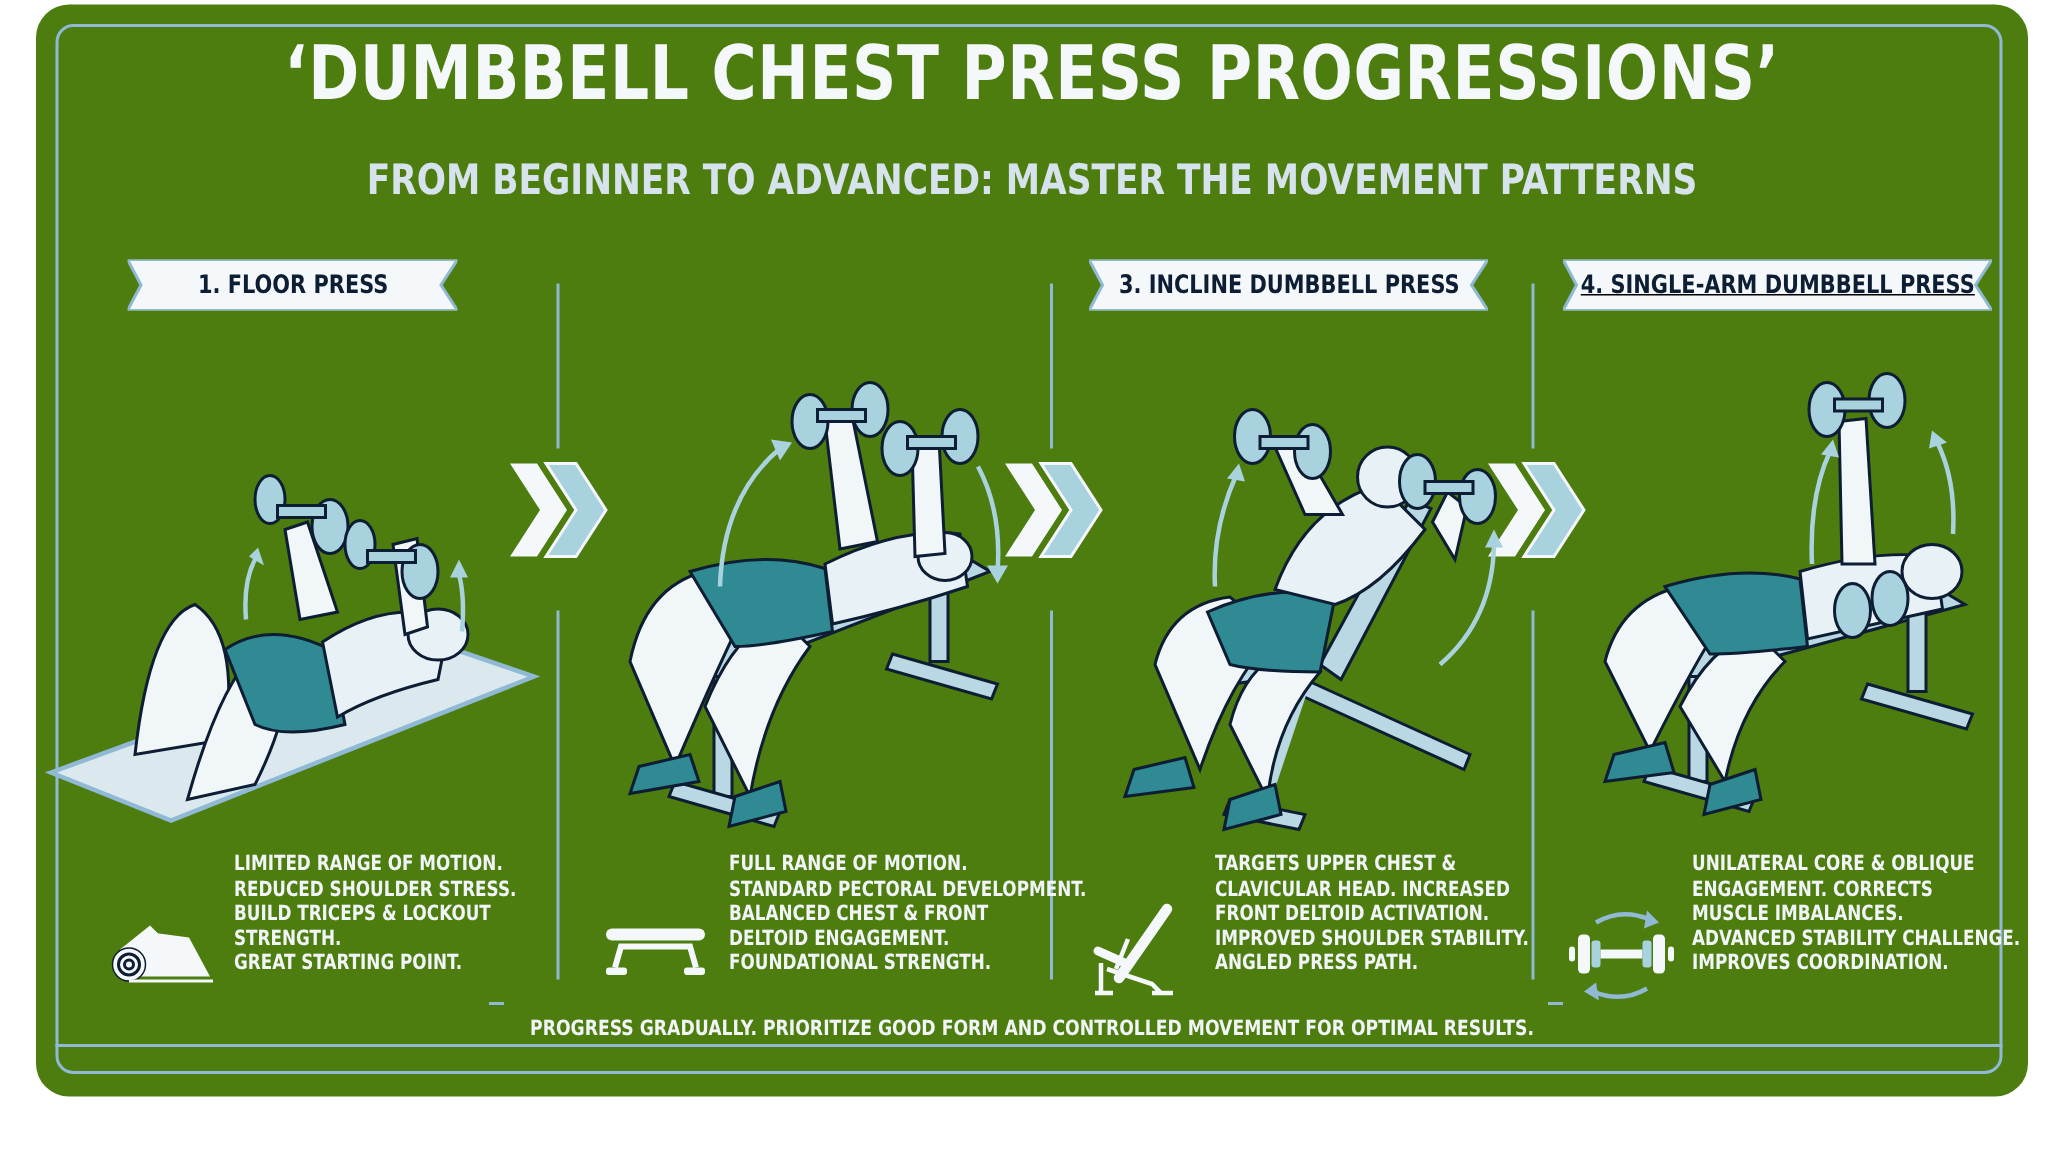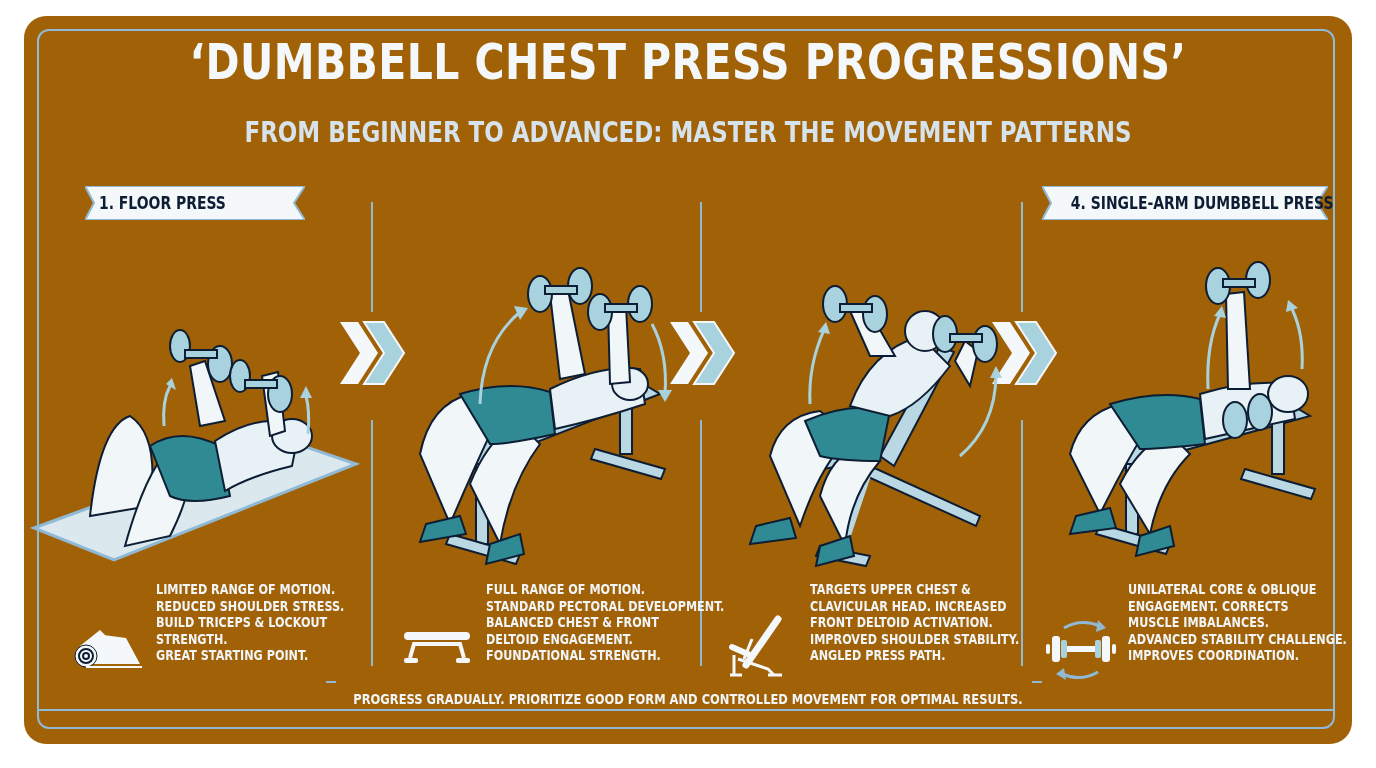--- a/index.html
+++ b/index.html
@@ -1,22 +1,22 @@
 <!DOCTYPE html>
 <html><head>
   <meta charset="utf-8">
   <style>
     html, body { margin: 0; padding: 0; }
     body {
       width: 1376px; height: 768px; background: #ffffff; position: relative; overflow: hidden;
       font-family: "Liberation Sans", "DejaVu Sans", sans-serif;
     }
     .poster {
-      position: absolute; left: 24px; top: 16px; width: 1328px; height: 728px;
-      background: #a16207; border-radius: 22px;
+      position: absolute; left: 24px; top: 3px; width: 1328px; height: 728px;
+      background: #4d7c0f; border-radius: 22px;
     }
     .inner-frame {
       position: absolute; left: 13px; top: 13px; width: 1298px; height: 700px;
       border: 2px solid #8fb9d4; border-radius: 12px; box-sizing: border-box;
     }
     .footer-line {
       position: absolute; left: 13px; top: 693px; width: 1298px; height: 2px; background: #8fb9d4;
     }
     .title {
       position: absolute; left: 0; top: 76px; width: 1328px; text-align: center;
@@ -27,21 +27,21 @@
     .subtitle {
       position: absolute; left: 0; top: 100px; width: 1328px; text-align: center;
       color: #d6e3ec; font-weight: bold; font-size: 28px; line-height: 34px;
       transform: scaleX(0.82); transform-origin: center;
       font-family: "DejaVu Sans", sans-serif;
     }
     .divider {
       position: absolute; width: 2px; background: #8fb9d4;
     }
     .banner {
-      position: absolute; top: 170px; height: 34px; display: flex; align-items: center; justify-content: flex-start;
+      position: absolute; top: 170px; height: 34px; display: flex; align-items: center; justify-content: center;
     }
     .banner svg { position: absolute; left: 0; top: 0; }
     .banner span {
       position: relative; color: #0d1d33; font-weight: bold; font-size: 17px;
       font-family: "DejaVu Sans", sans-serif; transform: scaleX(0.82); white-space: nowrap;
     }
     .chevron { position: absolute; top: 300px; }
     .illus { position: absolute; }
     .desc {
       position: absolute; top: 565px; color: #f1f5f8; font-weight: bold; font-size: 14px; line-height: 16.5px;
@@ -71,21 +71,27 @@
   <div class="divider" style="left:676px;top:404px;height:246px;"></div>
   <div class="divider" style="left:997px;top:186px;height:110px;"></div>
   <div class="divider" style="left:997px;top:404px;height:246px;"></div>
 
   <div class="banner" style="left:61px;width:220px;">
     <svg width="220" height="34" viewBox="0 0 220 34">
         <polygon points="0,0 220,0 209,17 220,34 0,34 9,17" fill="#f4f8fb" stroke="#8fb9d4" stroke-width="2"></polygon>
       </svg>
     <span>1. FLOOR PRESS</span>
   </div>
-  <div class="banner" style="left:1018px;width:286px;">
+  <div class="banner" style="left:702px;width:266px;">
+    <svg width="266" height="34" viewBox="0 0 266 34">
+        <polygon points="0,0 266,0 255,17 266,34 0,34 9,17" fill="#f4f8fb" stroke="#8fb9d4" stroke-width="2"></polygon>
+      </svg>
+    <span>3. INCLINE DUMBBELL PRESS</span>
+  </div>
+  <div class="banner" style="left:1018px;width:286px;text-decoration:underline;">
     <svg width="286" height="34" viewBox="0 0 286 34">
         <polygon points="0,0 286,0 275,17 286,34 0,34 9,17" fill="#f4f8fb" stroke="#8fb9d4" stroke-width="2"></polygon>
       </svg>
     <span>4. SINGLE-ARM DUMBBELL PRESS</span>
   </div>
 
   <svg class="chevron" style="left:314px;top:304px;" width="70" height="66" viewBox="0 0 70 66">
     <polygon points="2,2 20,2 40,33 20,64 2,64 22,33" fill="#f4f8fb"></polygon>
     <polygon points="26,2 46,2 66,33 46,64 26,64 46,33" fill="#a9d2df" stroke="#f4f8fb" stroke-width="2"></polygon>
   </svg>

